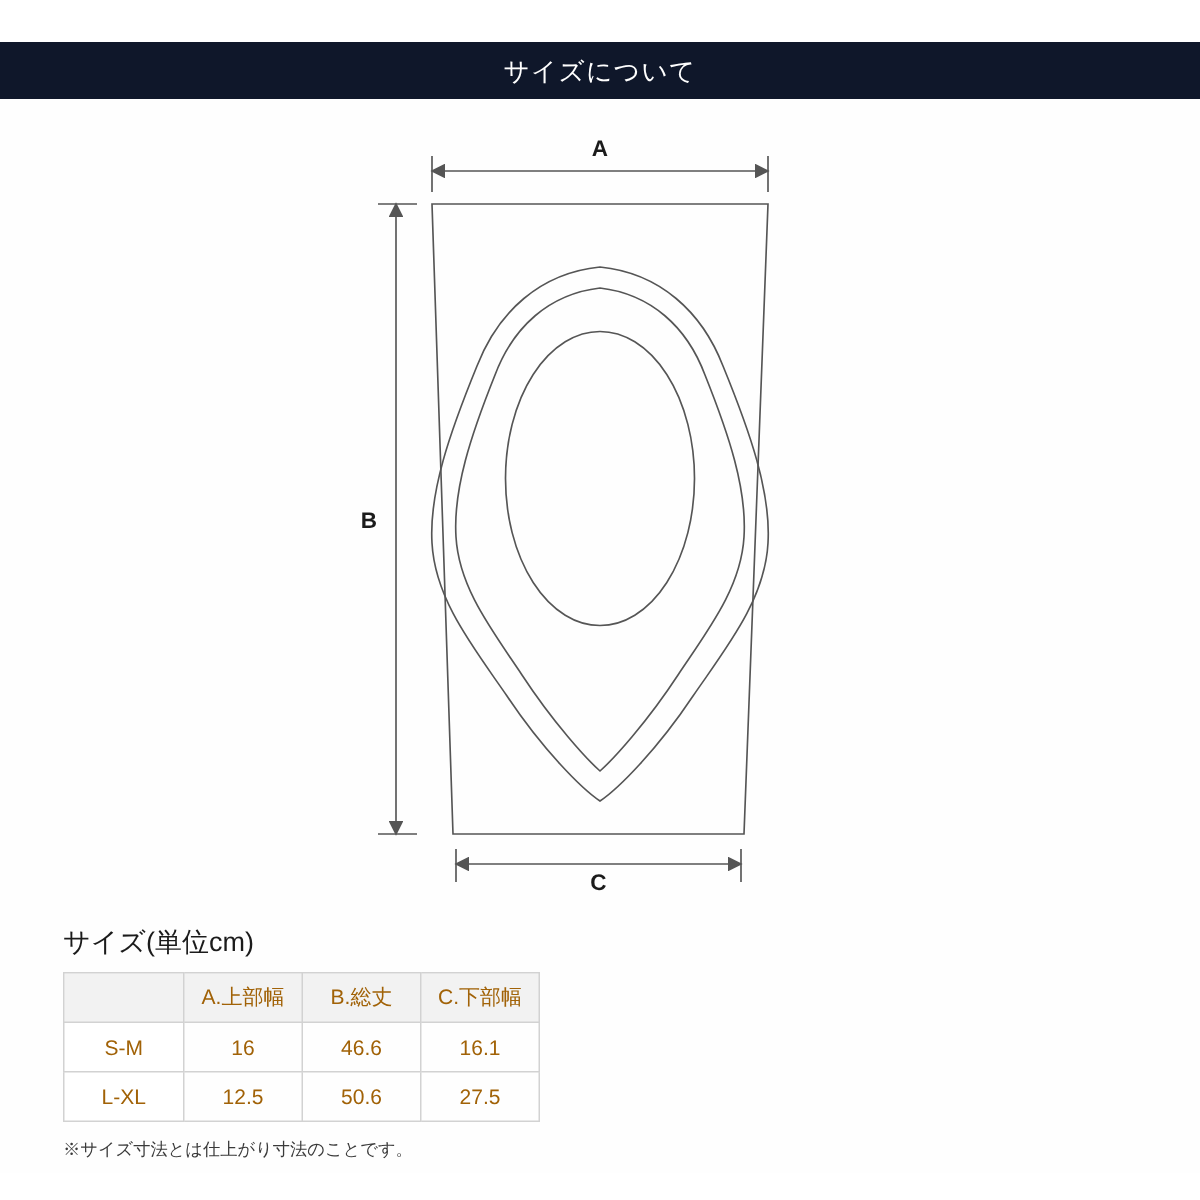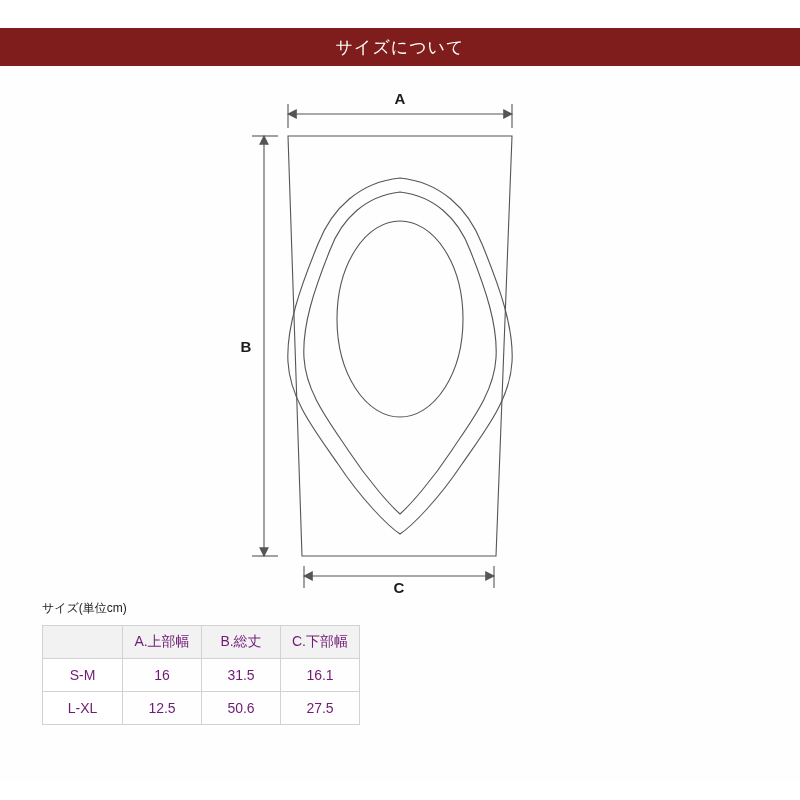--- a/index.html
+++ b/index.html
@@ -18,21 +18,21 @@
     background: #fefefe;
     overflow: hidden;
   }
   
   .header-bar {
     position: absolute;
     left: 0;
     top: 28px;
     width: 800px;
     height: 38px;
-    background: #7f1d1d;
+    background: #0f172a;
     display: flex;
     align-items: center;
     justify-content: center;
   }
   .header-bar .title {
     color: #ffffff;
     font-size: 17px;
     letter-spacing: 1px;
     font-weight: normal;
   }
@@ -52,29 +52,29 @@
   }
   .diagram svg { display: block; }
   
   .size-section {
     position: absolute;
     left: 42px;
     top: 600px;
     width: 716px;
   }
   .size-heading {
-    font-size: 12px;
+    font-size: 18px;
     color: #1b1b1b;
-    margin: 0 0 8px 0;
+    margin: 16px 0 8px 0;
     font-weight: normal;
   }
   table.size-table {
     border-collapse: collapse;
     font-size: 14px;
-    color: #701a75;
+    color: #a16207;
   }
   table.size-table th,
   table.size-table td {
     border: 1px solid #d2d2d2;
     text-align: center;
     font-weight: normal;
     height: 33px;
     padding: 0 6px;
   }
   table.size-table thead th {
@@ -181,30 +181,31 @@
           <th class="col-label"></th>
           <th class="col-data">A.上部幅</th>
           <th class="col-data">B.総丈</th>
           <th class="col-data">C.下部幅</th>
         </tr>
       </thead>
       <tbody>
         <tr>
           <th class="col-label">S-M</th>
           <td class="col-data">16</td>
-          <td class="col-data">31.5</td>
+          <td class="col-data">46.6</td>
           <td class="col-data">16.1</td>
         </tr>
         <tr>
           <th class="col-label">L-XL</th>
           <td class="col-data">12.5</td>
           <td class="col-data">50.6</td>
           <td class="col-data">27.5</td>
         </tr>
       </tbody>
     </table>
 
     <div class="notes">
+      <div>※サイズ寸法とは仕上がり寸法のことです。</div>
     </div>
   </div>
 
   <div class="bottom-strip"></div>
 </div>
 
 </body></html>

